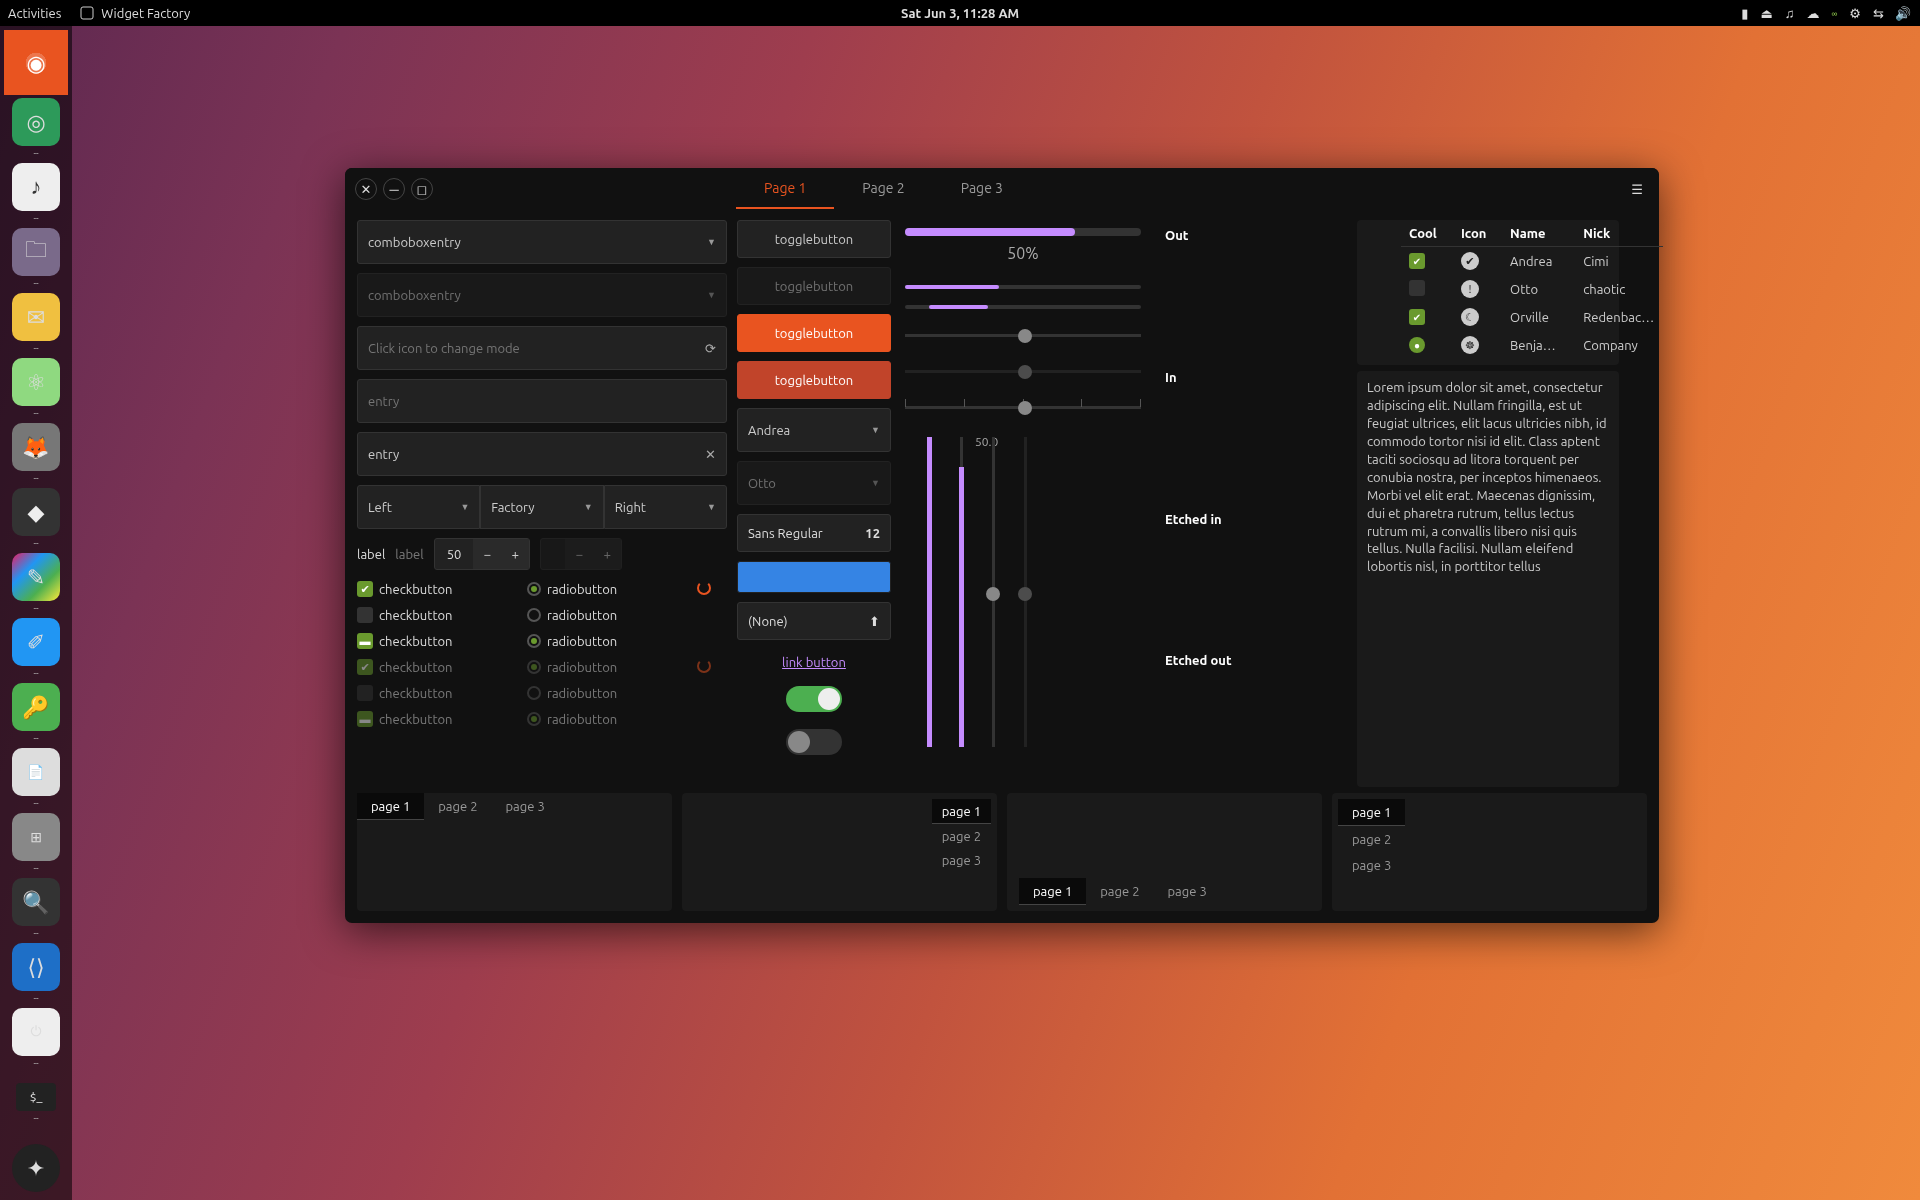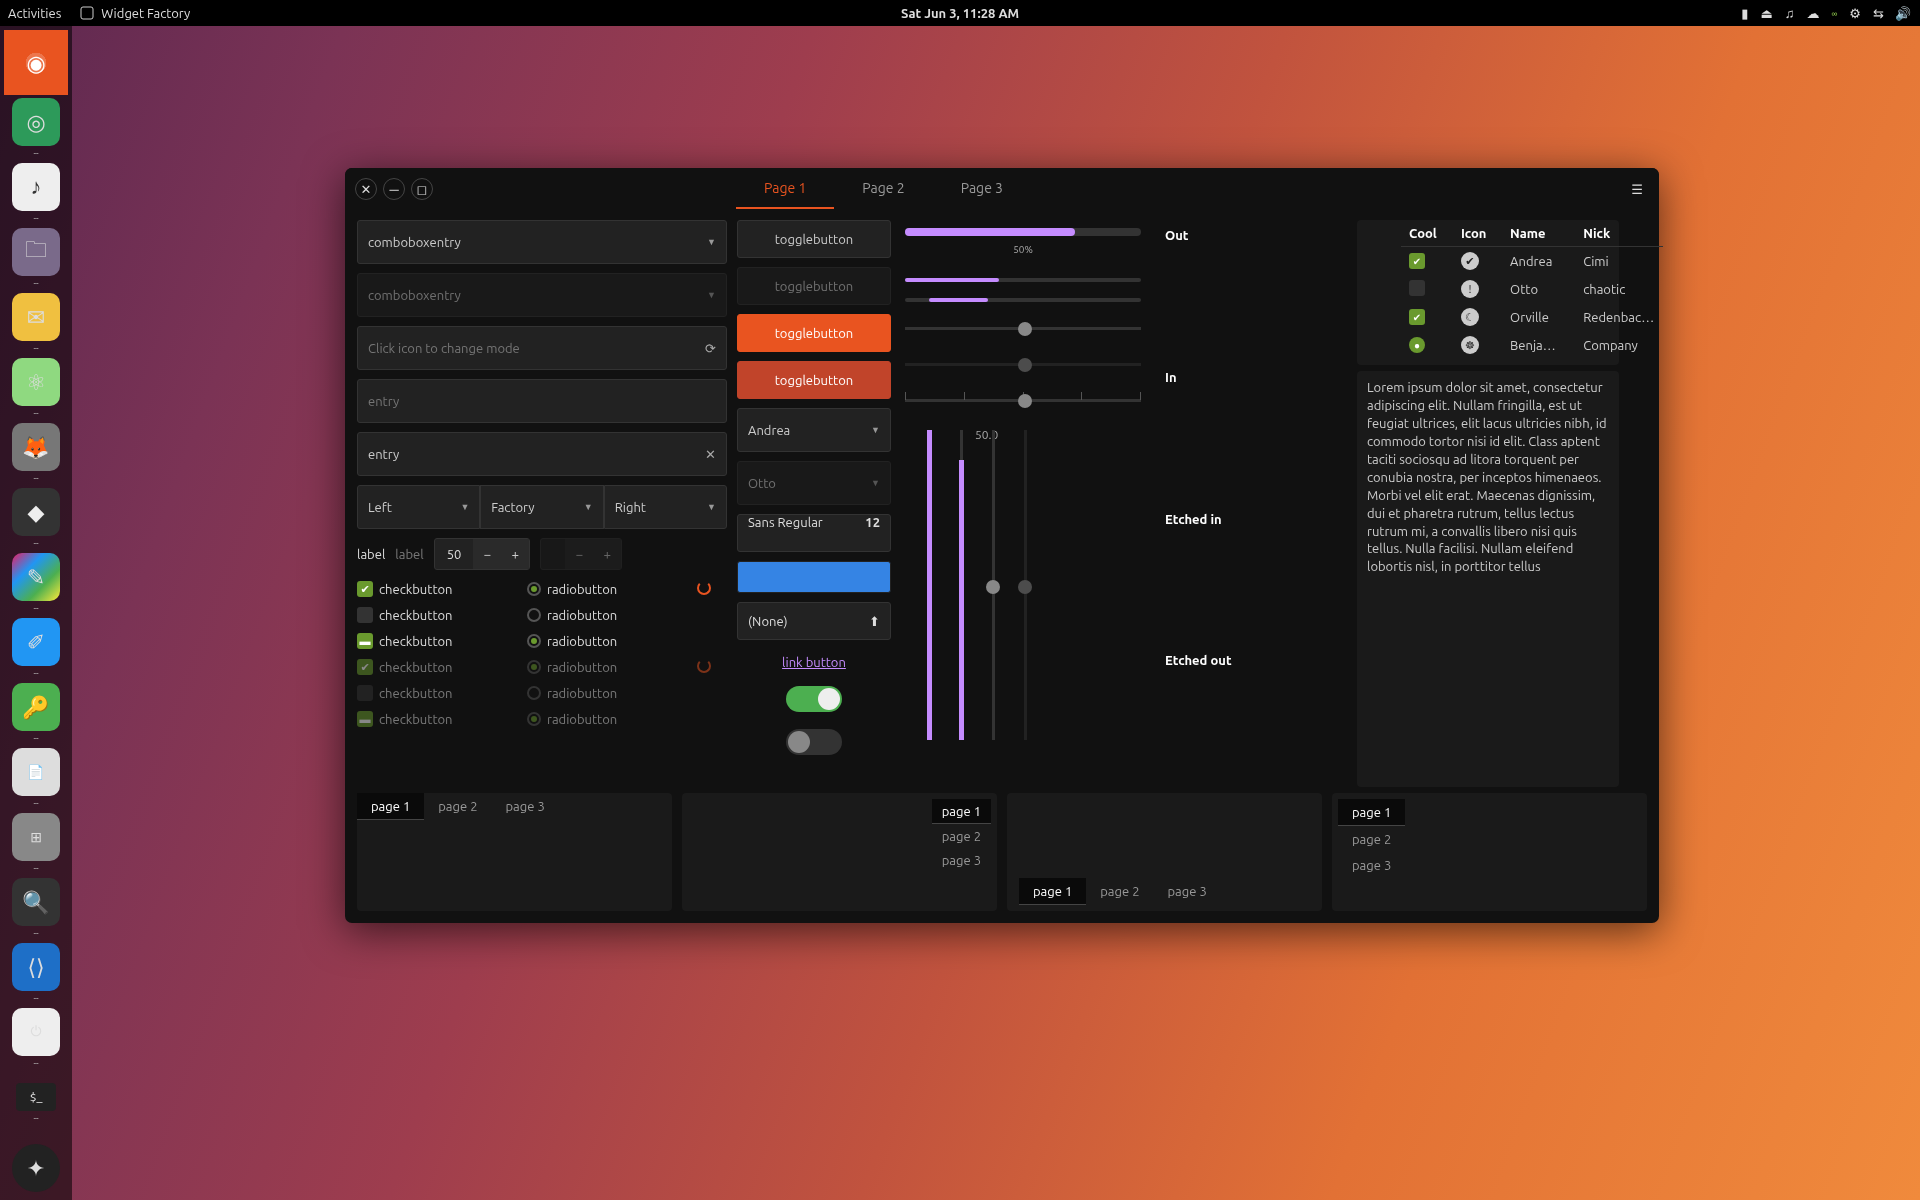--- a/index.html
+++ b/index.html
@@ -54,34 +54,34 @@
 .rb .dot { width:14px; height:14px; border-radius:50%; border:2px solid #555; position:relative; }
 .rb .dot.on::after { content:""; position:absolute; inset:2px; background:#6a9a2e; border-radius:50%; }
 .spinner-icon { width:14px; height:14px; border:2px solid #e95420; border-top-color:transparent; border-radius:50%; }
 .dim { opacity:.5; }
 
 .col2 { display:flex; flex-direction:column; gap:9px; }
 .tbtn { height:38px; background:#222; border:1px solid #333; border-radius:3px; display:flex; align-items:center; justify-content:center; cursor:pointer; color:#ccc; }
 .tbtn.suggested { background:#e95420; color:#fff; border-color:#e95420; }
 .tbtn.destructive { background:#c1442a; color:#fff; border-color:#c1442a; }
 .tbtn.disabled { opacity:.5; }
-.fontbox { height:38px; background:#222; border:1px solid #333; border-radius:3px; display:flex; padding:0 10px; justify-content:space-between; }
+.fontbox { height:38px; background:#222; border:1px solid #333; border-radius:3px; display:flex; align-items:center; padding:0 10px; justify-content:space-between; }
 .colorbtn { height:32px; background:#3584e4; border:1px solid #222; border-radius:3px; cursor:pointer; }
 .filebtn { height:38px; background:#222; border:1px solid #333; border-radius:3px; display:flex; align-items:center; justify-content:space-between; padding:0 10px; cursor:pointer; }
 .link { text-align:center; color:#c58cff; text-decoration:underline; cursor:pointer; margin-top:6px; }
 .switchrow { display:flex; justify-content:center; margin-top:8px; }
 .switch { width:56px; height:26px; background:#333; border-radius:13px; position:relative; cursor:pointer; }
 .switch::after { content:""; position:absolute; width:22px; height:22px; background:#888; border-radius:50%; top:2px; left:2px; }
 .switch.on { background:#4caf50; }
 .switch.on::after { left:32px; background:#eee; }
 
 .col3 { display:flex; flex-direction:column; }
 .hscroll-track { height:8px; background:#333; border-radius:4px; position:relative; margin:8px 4px; }
 .hscroll-thumb { position:absolute; height:100%; background:#c58cff; border-radius:4px; }
-.hscroll-pct { text-align:center; font-size:10px; color:#aaa; margin-bottom:15px; }
+.hscroll-pct { text-align:center; font-size:16px; color:#aaa; margin-bottom:15px; }
 .hslider { position:relative; height:20px; margin:8px 4px; }
 .hslider .track { position:absolute; top:9px; left:0; right:0; height:3px; background:#333; }
 .hslider .handle { position:absolute; top:4px; width:14px; height:14px; background:#888; border-radius:50%; }
 .vslidergroup { display:flex; gap:12px; padding:12px 18px; flex:1; }
 .vslider { width:20px; position:relative; height:310px; }
 .vslider .track { position:absolute; left:9px; top:0; bottom:0; width:3px; background:#333; }
 .vslider .fill { position:absolute; left:8px; width:5px; background:#c58cff; }
 .vslider .handle { position:absolute; left:3px; width:14px; height:14px; background:#888; border-radius:50%; }
 .vlabel { position:absolute; font-size:12px; color:#aaa; }
 

